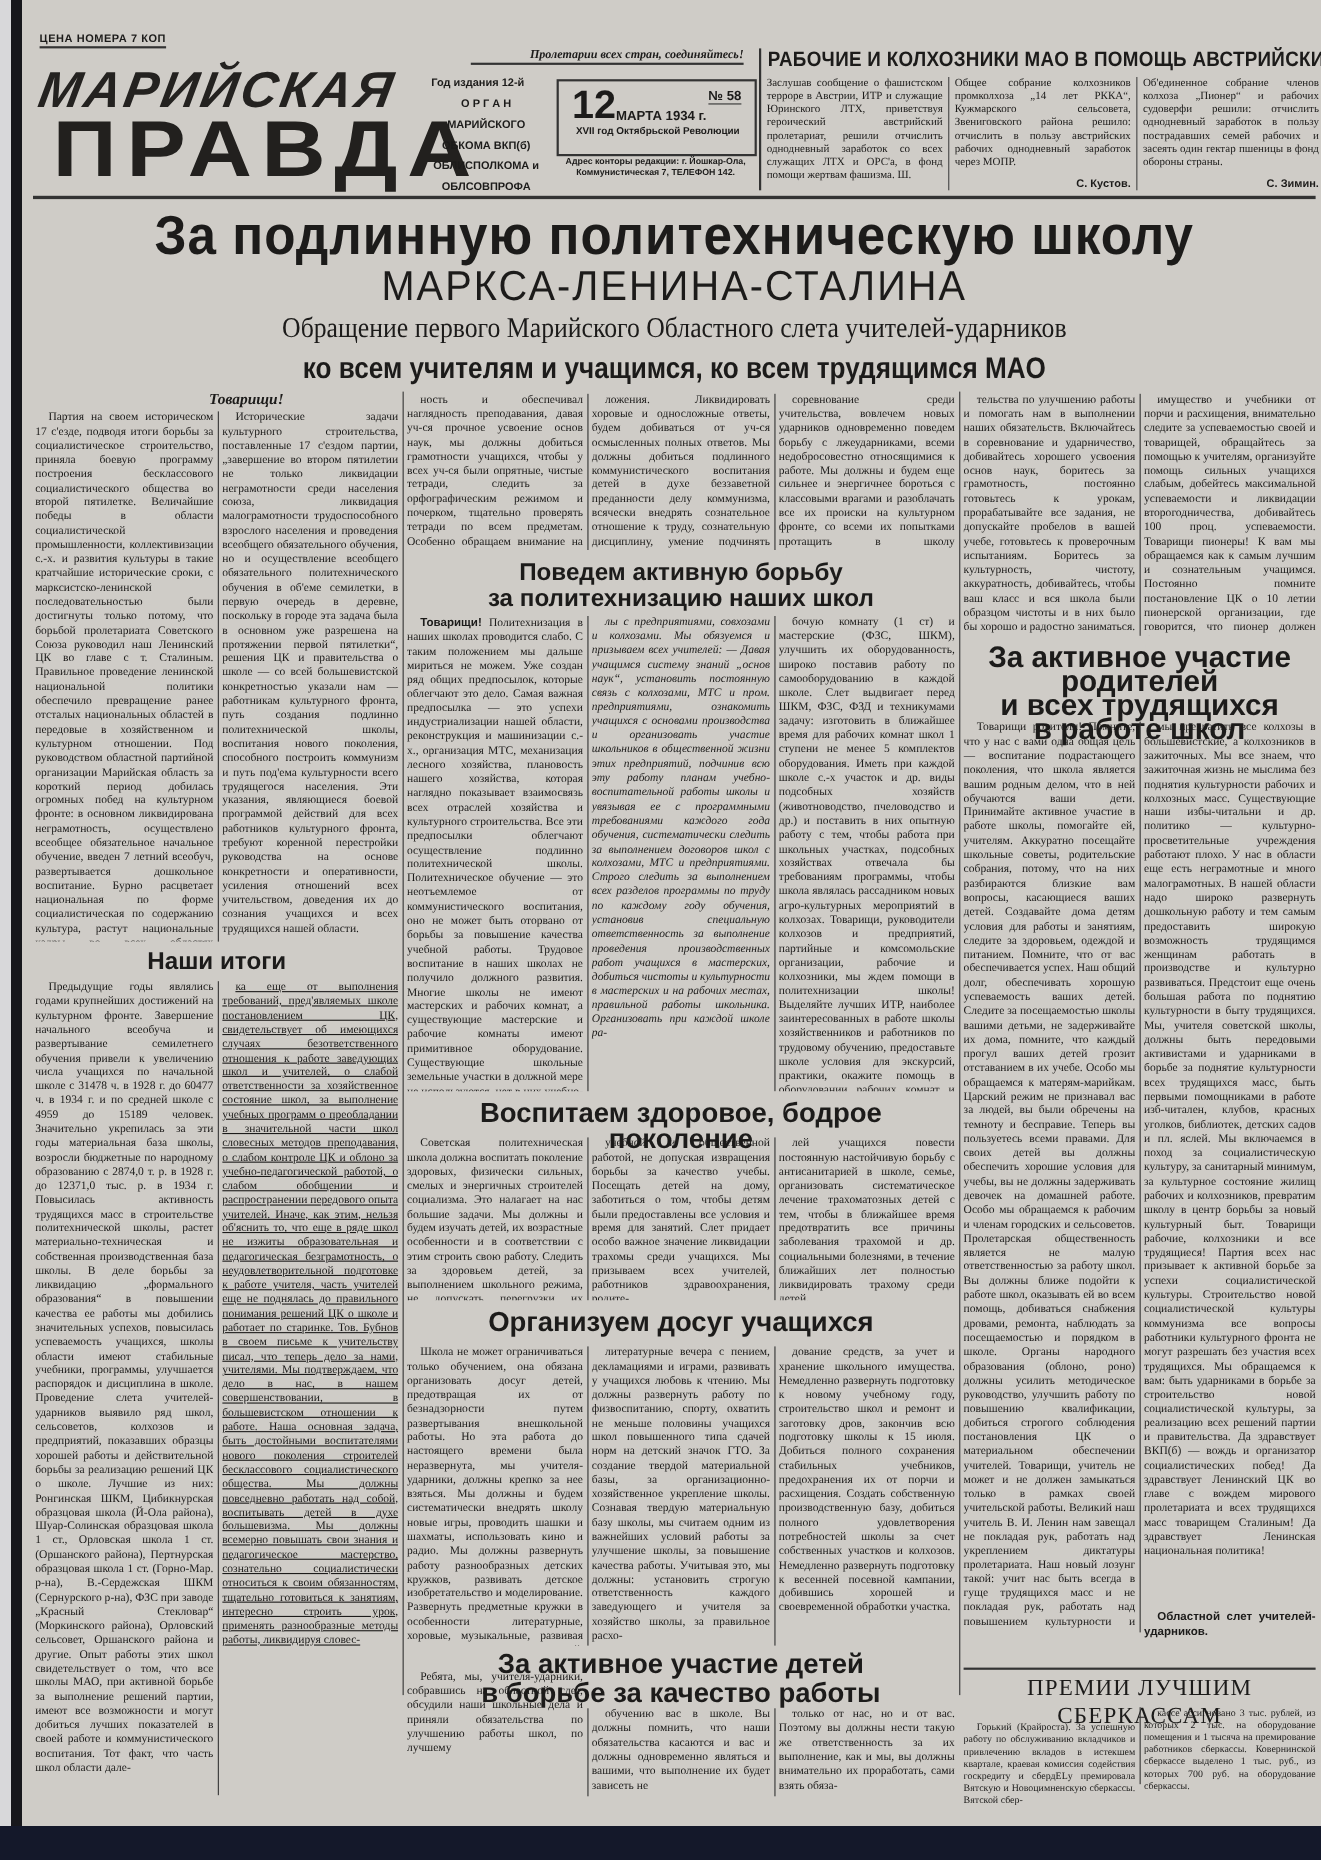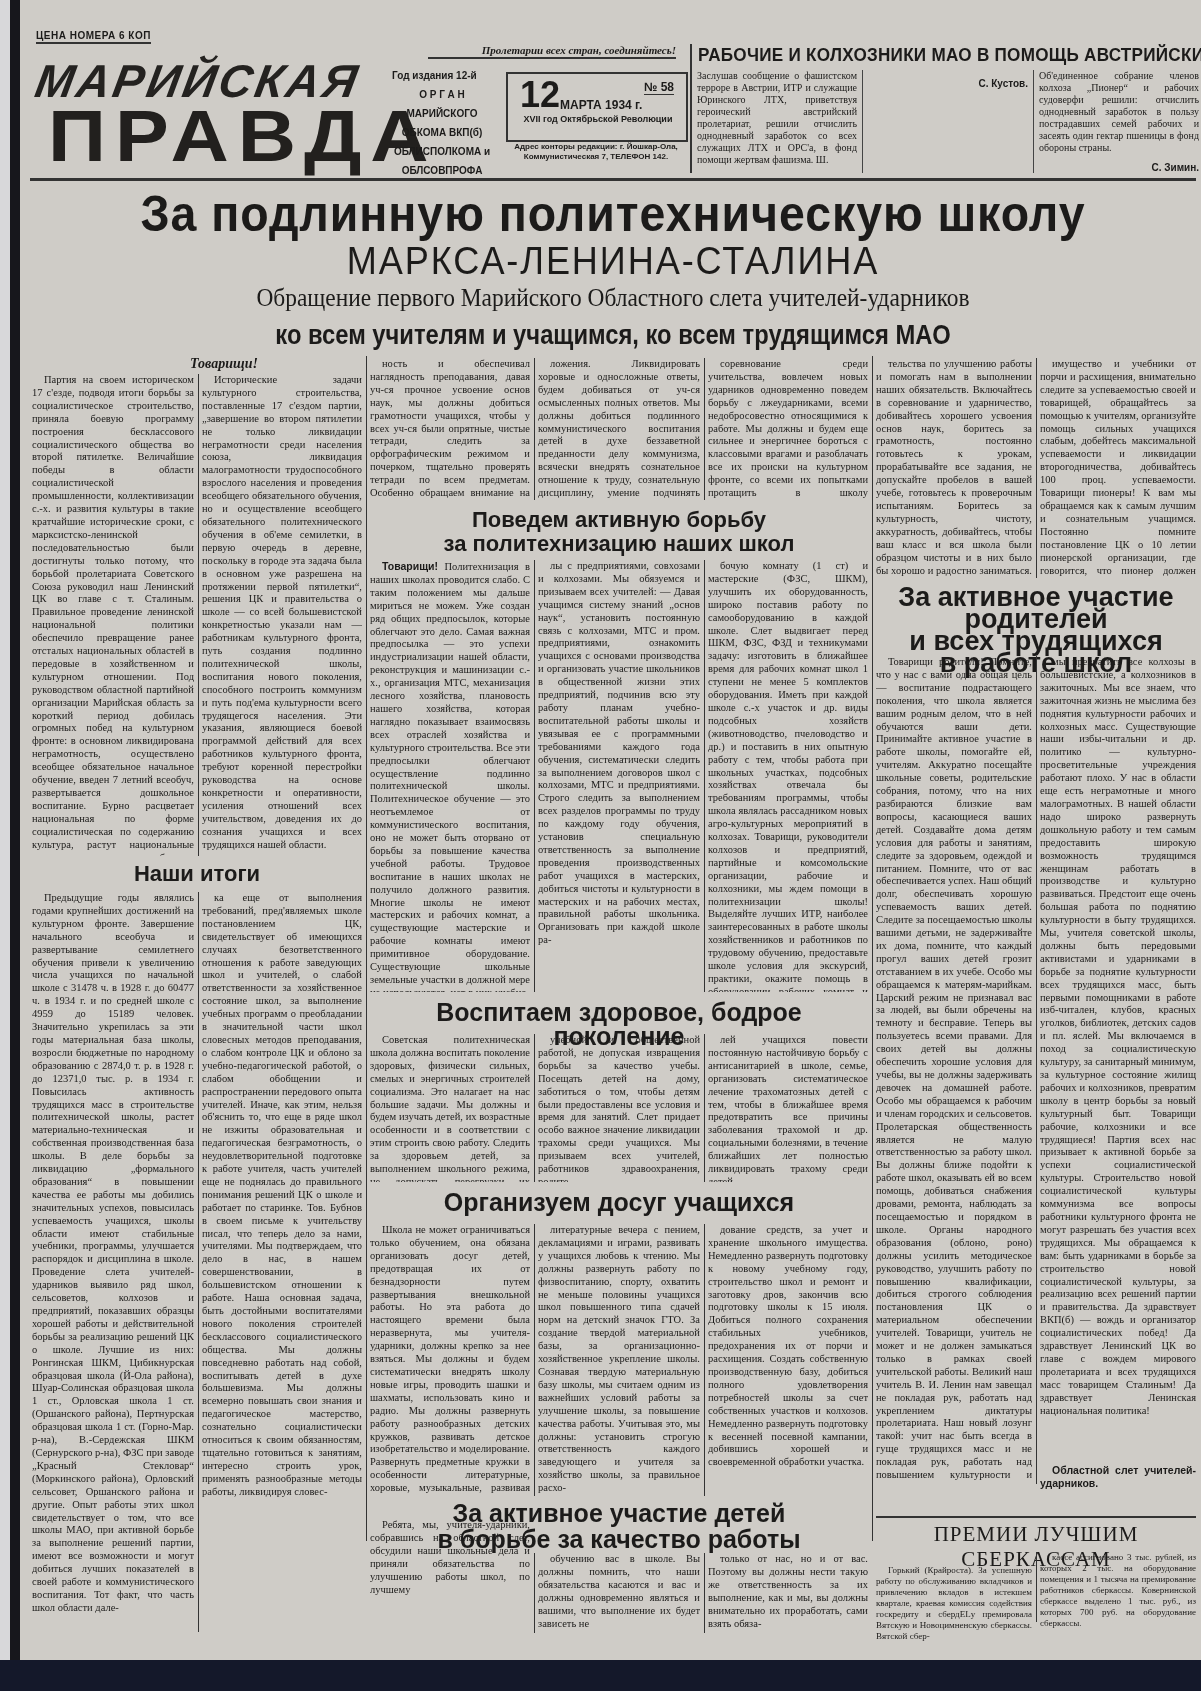--- a/index.html
+++ b/index.html
@@ -44,21 +44,21 @@
 </head>
 <body>
 
 <div class="leftedge"></div>
 <div class="paper"></div>
 <div class="leftbar"></div>
 <div class="bottombar"></div>
 
 <div class="wrap">
 
-  <div class="abs price">ЦЕНА НОМЕРА 6 КОП</div>
+  <div class="abs price">ЦЕНА НОМЕРА 7 КОП</div>
   <div class="abs motto">Пролетарии всех стран, соединяйтесь!</div>
   <div class="abs mast1">МАРИЙСКАЯ</div>
   <div class="abs mast2">ПРАВДА</div>
   <div class="abs organ">
     <div class="yr">Год издания 12-й</div>
     <div>О Р Г А Н</div>
     <div>МАРИЙСКОГО</div>
     <div>ОБКОМА ВКП(б)</div>
     <div>ОБЛИСПОЛКОМА и</div>
     <div>ОБЛСОВПРОФА</div>
@@ -71,20 +71,21 @@
   </div>
   <div class="abs addr">Адрес конторы редакции: г. Йошкар-Ола, Коммунистическая 7, ТЕЛЕФОН 142.</div>
 
   <div class="abs austria">
     <h2>РАБОЧИЕ И КОЛХОЗНИКИ МАО В ПОМОЩЬ АВСТРИЙСКИМ РАБОЧИМ</h2>
     <div class="acols">
       <div class="acol">
         <span>Заслушав сообщение о фашистском терроре в Австрии, ИТР и служащие Юринского ЛТХ, приветствуя героический австрийский пролетариат, решили отчислить однодневный заработок со всех служащих ЛТХ и ОРС'а, в фонд помощи жертвам фашизма. Ш.</span>
       </div>
       <div class="acol">
+        <span>Общее собрание колхозников промколхоза „14 лет РККА“, Кужмарского сельсовета, Звениговского района решило: отчислить в пользу австрийских рабочих однодневный заработок через МОПР.</span>
         <span class="sig">С. Кустов.</span>
       </div>
       <div class="acol">
         <span>Об'единенное собрание членов колхоза „Пионер“ и рабочих судоверфи решили: отчислить однодневный заработок в пользу пострадавших семей рабочих и засеять один гектар пшеницы в фонд обороны страны.</span>
         <span class="sig">С. Зимин.</span>
       </div>
     </div>
   </div>
 
   <div class="abs rule" style="top:178px;"></div>
@@ -124,34 +125,34 @@
     </div>
 
   <div class="sect" style="left:340px;top:508px;width:498px;">
     <div>Поведем активную борьбу</div>
     <div>за политехнизацию наших школ</div>
   </div>
   <div class="col" style="left:340px;top:560px;width:160px;height:432px;">
       <p><b class="bold">Товарищи!</b> <span>Политехнизация в наших школах проводится слабо. С таким положением мы дальше мириться не можем. Уже создан ряд общих предпосылок, которые облегчают это дело. Самая важная предпосылка — это успехи индустриализации нашей области, реконструкция и машинизации с.-х., организация МТС, механизация лесного хозяйства, плановость нашего хозяйства, которая наглядно показывает взаимосвязь всех отраслей хозяйства и культурного строительства. Все эти предпосылки облегчают осуществление подлинно политехнической школы. Политехническое обучение — это неотъемлемое от коммунистического воспитания, оно не может быть оторвано от борьбы за повышение качества учебной работы. Трудовое воспитание в наших школах не получило должного развития. Многие школы не имеют мастерских и рабочих комнат, а существующие мастерские и рабочие комнаты имеют примитивное оборудование. Существующие школьные земельные участки в должной мере не используются, нет в них учебно-опытных работ. Не налажена связь шко-</span></p>
     </div>
   <div class="vline" style="left:504px;top:560px;height:432px;"></div>
-  <div class="col" style="left:508px;top:560px;width:162px;height:432px;">
+  <div class="col" style="left:508px;top:560px;width:162px;height:432px;font-style:italic;">
       <p>лы с предприятиями, совхозами и колхозами. Мы обязуемся и призываем всех учителей: — Давая учащимся систему знаний „основ наук“, установить постоянную связь с колхозами, МТС и пром. предприятиями, ознакомить учащихся с основами производства и организовать участие школьников в общественной жизни этих предприятий, подчинив всю эту работу планам учебно-воспитательной работы школы и увязывая ее с программными требованиями каждого года обучения, систематически следить за выполнением договоров школ с колхозами, МТС и предприятиями. Строго следить за выполнением всех разделов программы по труду по каждому году обучения, установив специальную ответственность за выполнение проведения производственных работ учащихся в мастерских, добиться чистоты и культурности в мастерских и на рабочих местах, правильной работы школьника. Организовать при каждой школе ра-</p>
     </div>
   <div class="vline" style="left:674px;top:560px;height:432px;"></div>
   <div class="col" style="left:678px;top:560px;width:160px;height:432px;">
       <p>бочую комнату (1 ст) и мастерские (ФЗС, ШКМ), улучшить их оборудованность, широко поставив работу по самооборудованию в каждой школе. Слет выдвигает перед ШКМ, ФЗС, ФЗД и техникумами задачу: изготовить в ближайшее время для рабочих комнат школ 1 ступени не менее 5 комплектов оборудования. Иметь при каждой школе с.-х участок и др. виды подсобных хозяйств (животноводство, пчеловодство и др.) и поставить в них опытную работу с тем, чтобы работа при школьных участках, подсобных хозяйствах отвечала бы требованиям программы, чтобы школа являлась рассадником новых агро-культурных мероприятий в колхозах. Товарищи, руководители колхозов и предприятий, партийные и комсомольские организации, рабочие и колхозники, мы ждем помощи в политехнизации школы! Выделяйте лучших ИТР, наиболее заинтересованных в работе школы хозяйственников и работников по трудовому обучению, предоставьте школе условия для экскурсий, практики, окажите помощь в оборудовании рабочих комнат и мастерских.</p>
     </div>
 
   <div class="sect" style="left:2px;top:862px;width:330px;">Наши итоги</div>
   <div class="col" style="left:2px;top:892px;width:162px;height:740px;">
       <p>Предыдущие годы являлись годами крупнейших достижений на культурном фронте. Завершение начального всеобуча и развертывание семилетнего обучения привели к увеличению числа учащихся по начальной школе с 31478 ч. в 1928 г. до 60477 ч. в 1934 г. и по средней школе с 4959 до 15189 человек. Значительно укрепилась за эти годы материальная база школы, возросли бюджетные по народному образованию с 2874,0 т. р. в 1928 г. до 12371,0 тыс. р. в 1934 г. Повысилась активность трудящихся масс в строительстве политехнической школы, растет материально-техническая и собственная производственная база школы. В деле борьбы за ликвидацию „формального образования“ в повышении качества ее работы мы добились значительных успехов, повысилась успеваемость учащихся, школы области имеют стабильные учебники, программы, улучшается распорядок и дисциплина в школе. Проведение слета учителей-ударников выявило ряд школ, сельсоветов, колхозов и предприятий, показавших образцы хорошей работы и действительной борьбы за реализацию решений ЦК о школе. Лучшие из них: Ронгинская ШКМ, Цибикнурская образцовая школа (Й-Ола района), Шуар-Солинская образцовая школа 1 ст., Орловская школа 1 ст. (Оршанского района), Пертнурская образцовая школа 1 ст. (Горно-Мар. р-на), В.-Сердежская ШКМ (Сернурского р-на), ФЗС при заводе „Красный Стекловар“ (Моркинского района), Орловский сельсовет, Оршанского района и другие. Опыт работы этих школ свидетельствует о том, что все школы МАО, при активной борьбе за выполнение решений партии, имеют все возможности и могут добиться лучших показателей в своей работе и коммунистического воспитания. Тот факт, что часть школ области дале-</p>
     </div>
   <div class="vline" style="left:168px;top:892px;height:740px;"></div>
-  <div class="col" style="left:172px;top:892px;width:160px;height:740px;">
+  <div class="col" style="left:172px;top:892px;width:160px;height:740px;text-decoration:underline;">
       <p>ка еще от выполнения требований, пред'являемых школе постановлением ЦК, свидетельствует об имеющихся случаях безответственного отношения к работе заведующих школ и учителей, о слабой ответственности за хозяйственное состояние школ, за выполнение учебных программ о преобладании в значительной части школ словесных методов преподавания, о слабом контроле ЦК и облоно за учебно-педагогической работой, о слабом обобщении и распространении передового опыта учителей. Иначе, как этим, нельзя об'яснить то, что еще в ряде школ не изжиты образовательная и педагогическая безграмотность, о неудовлетворительной подготовке к работе учителя, часть учителей еще не поднялась до правильного понимания решений ЦК о школе и работает по старинке. Тов. Бубнов в своем письме к учительству писал, что теперь дело за нами, учителями. Мы подтверждаем, что дело в нас, в нашем совершенствовании, в большевистском отношении к работе. Наша основная задача, быть достойными воспитателями нового поколения строителей бесклассового социалистического общества. Мы должны повседневно работать над собой, воспитывать детей в духе большевизма. Мы должны всемерно повышать свои знания и педагогическое мастерство, сознательно социалистически относиться к своим обязанностям, тщательно готовиться к занятиям, интересно строить урок, применять разнообразные методы работы, ликвидируя словес-</p>
     </div>
 
   <div class="sect" style="left:340px;top:1000px;width:498px;font-size:25px;">Воспитаем здоровое, бодрое поколение</div>
   <div class="col" style="left:340px;top:1034px;width:160px;height:148px;">
       <p>Советская политехническая школа должна воспитать поколение здоровых, физически сильных, смелых и энергичных строителей социализма. Это налагает на нас большие задачи. Мы должны и будем изучать детей, их возрастные особенности и в соответствии с этим строить свою работу. Следить за здоровьем детей, за выполнением школьного режима, не допускать перегрузки их домашней,</p>
     </div>
   <div class="vline" style="left:504px;top:1034px;height:148px;"></div>
   <div class="col" style="left:508px;top:1034px;width:162px;height:148px;">
       <p>учебной и общественной работой, не допуская извращения борьбы за качество учебы. Посещать детей на дому, заботиться о том, чтобы детям были предоставлены все условия и время для занятий. Слет придает особо важное значение ликвидации трахомы среди учащихся. Мы призываем всех учителей, работников здравоохранения, родите-</p>

